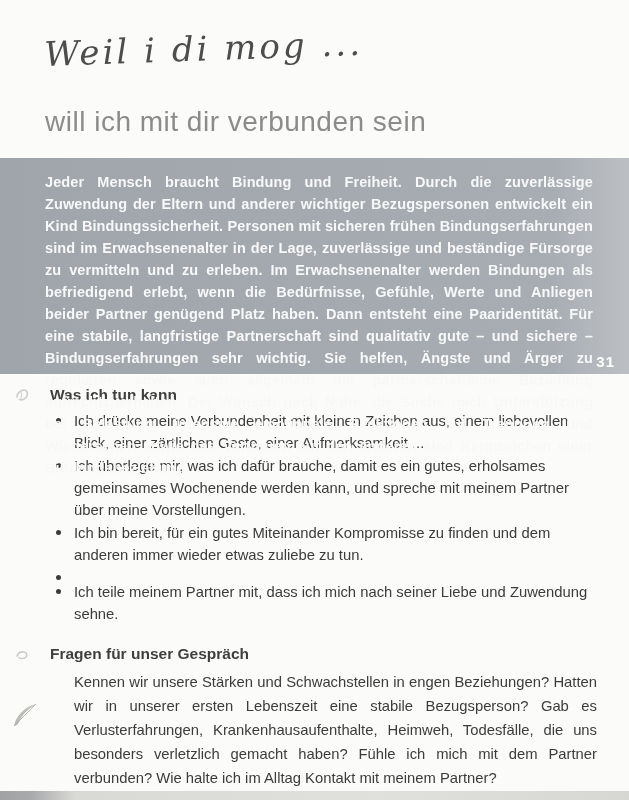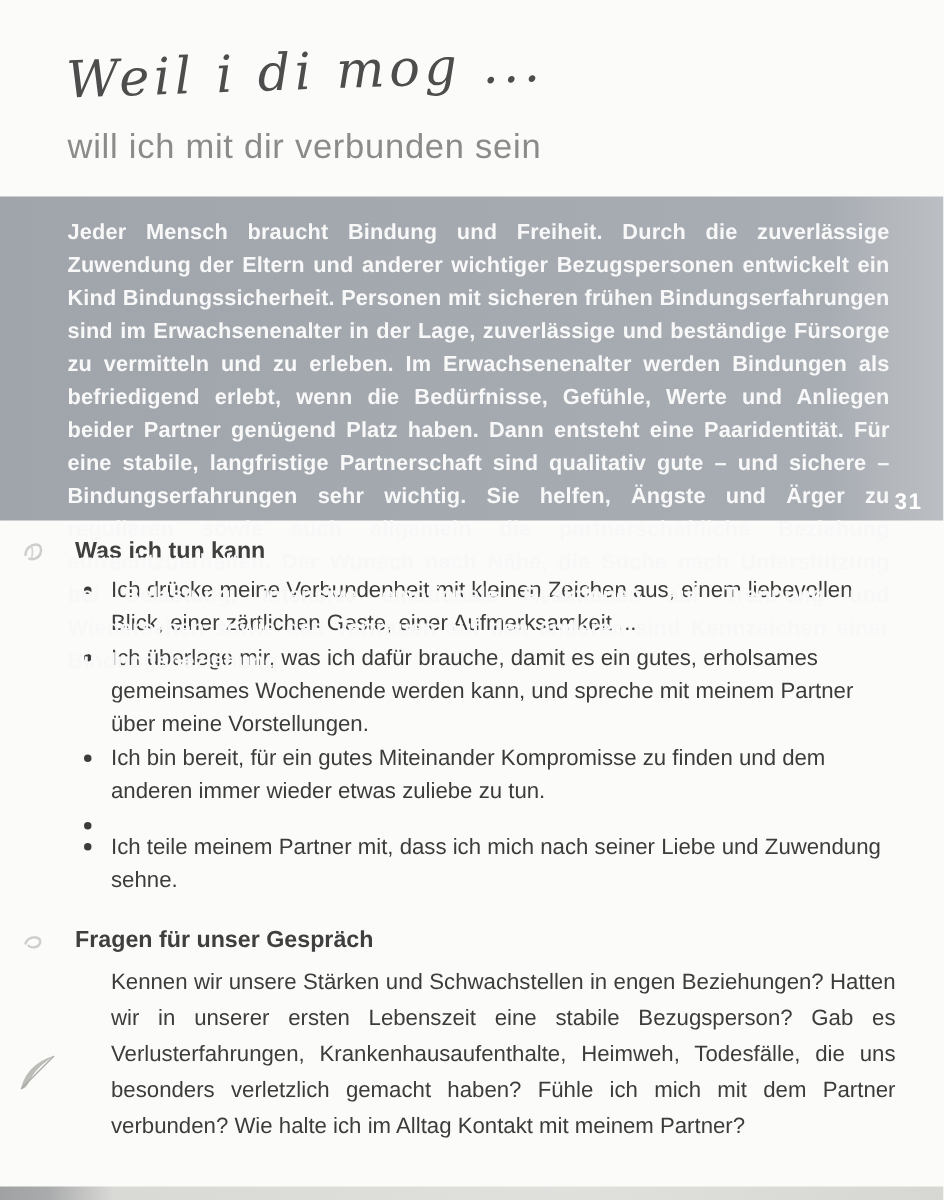--- a/index.html
+++ b/index.html
@@ -17,22 +17,22 @@
     font-family:"DejaVu Serif", serif;
     font-style:italic;
     font-size:34px;
     letter-spacing:3px;
     color:#4d4d4d;
     transform:rotate(-2deg);
     transform-origin:left bottom;
     display:inline-block;
   }
   .page-title{
-    margin-top:10px;
-    font-size:23px;
+    margin-top:32px;
+    font-size:28px;
     font-weight:400;
     color:#8b8b8b;
     letter-spacing:0.5px;
   }
   .intro-box{
     margin-top:20px;
     height:216px;
     box-sizing:border-box;
     padding:13px 36px 0 45px;
     background:linear-gradient(90deg,#a0a5ac 0%,#a8adb4 88%,#b3b7bc 94%,#bbbec2 100%);

